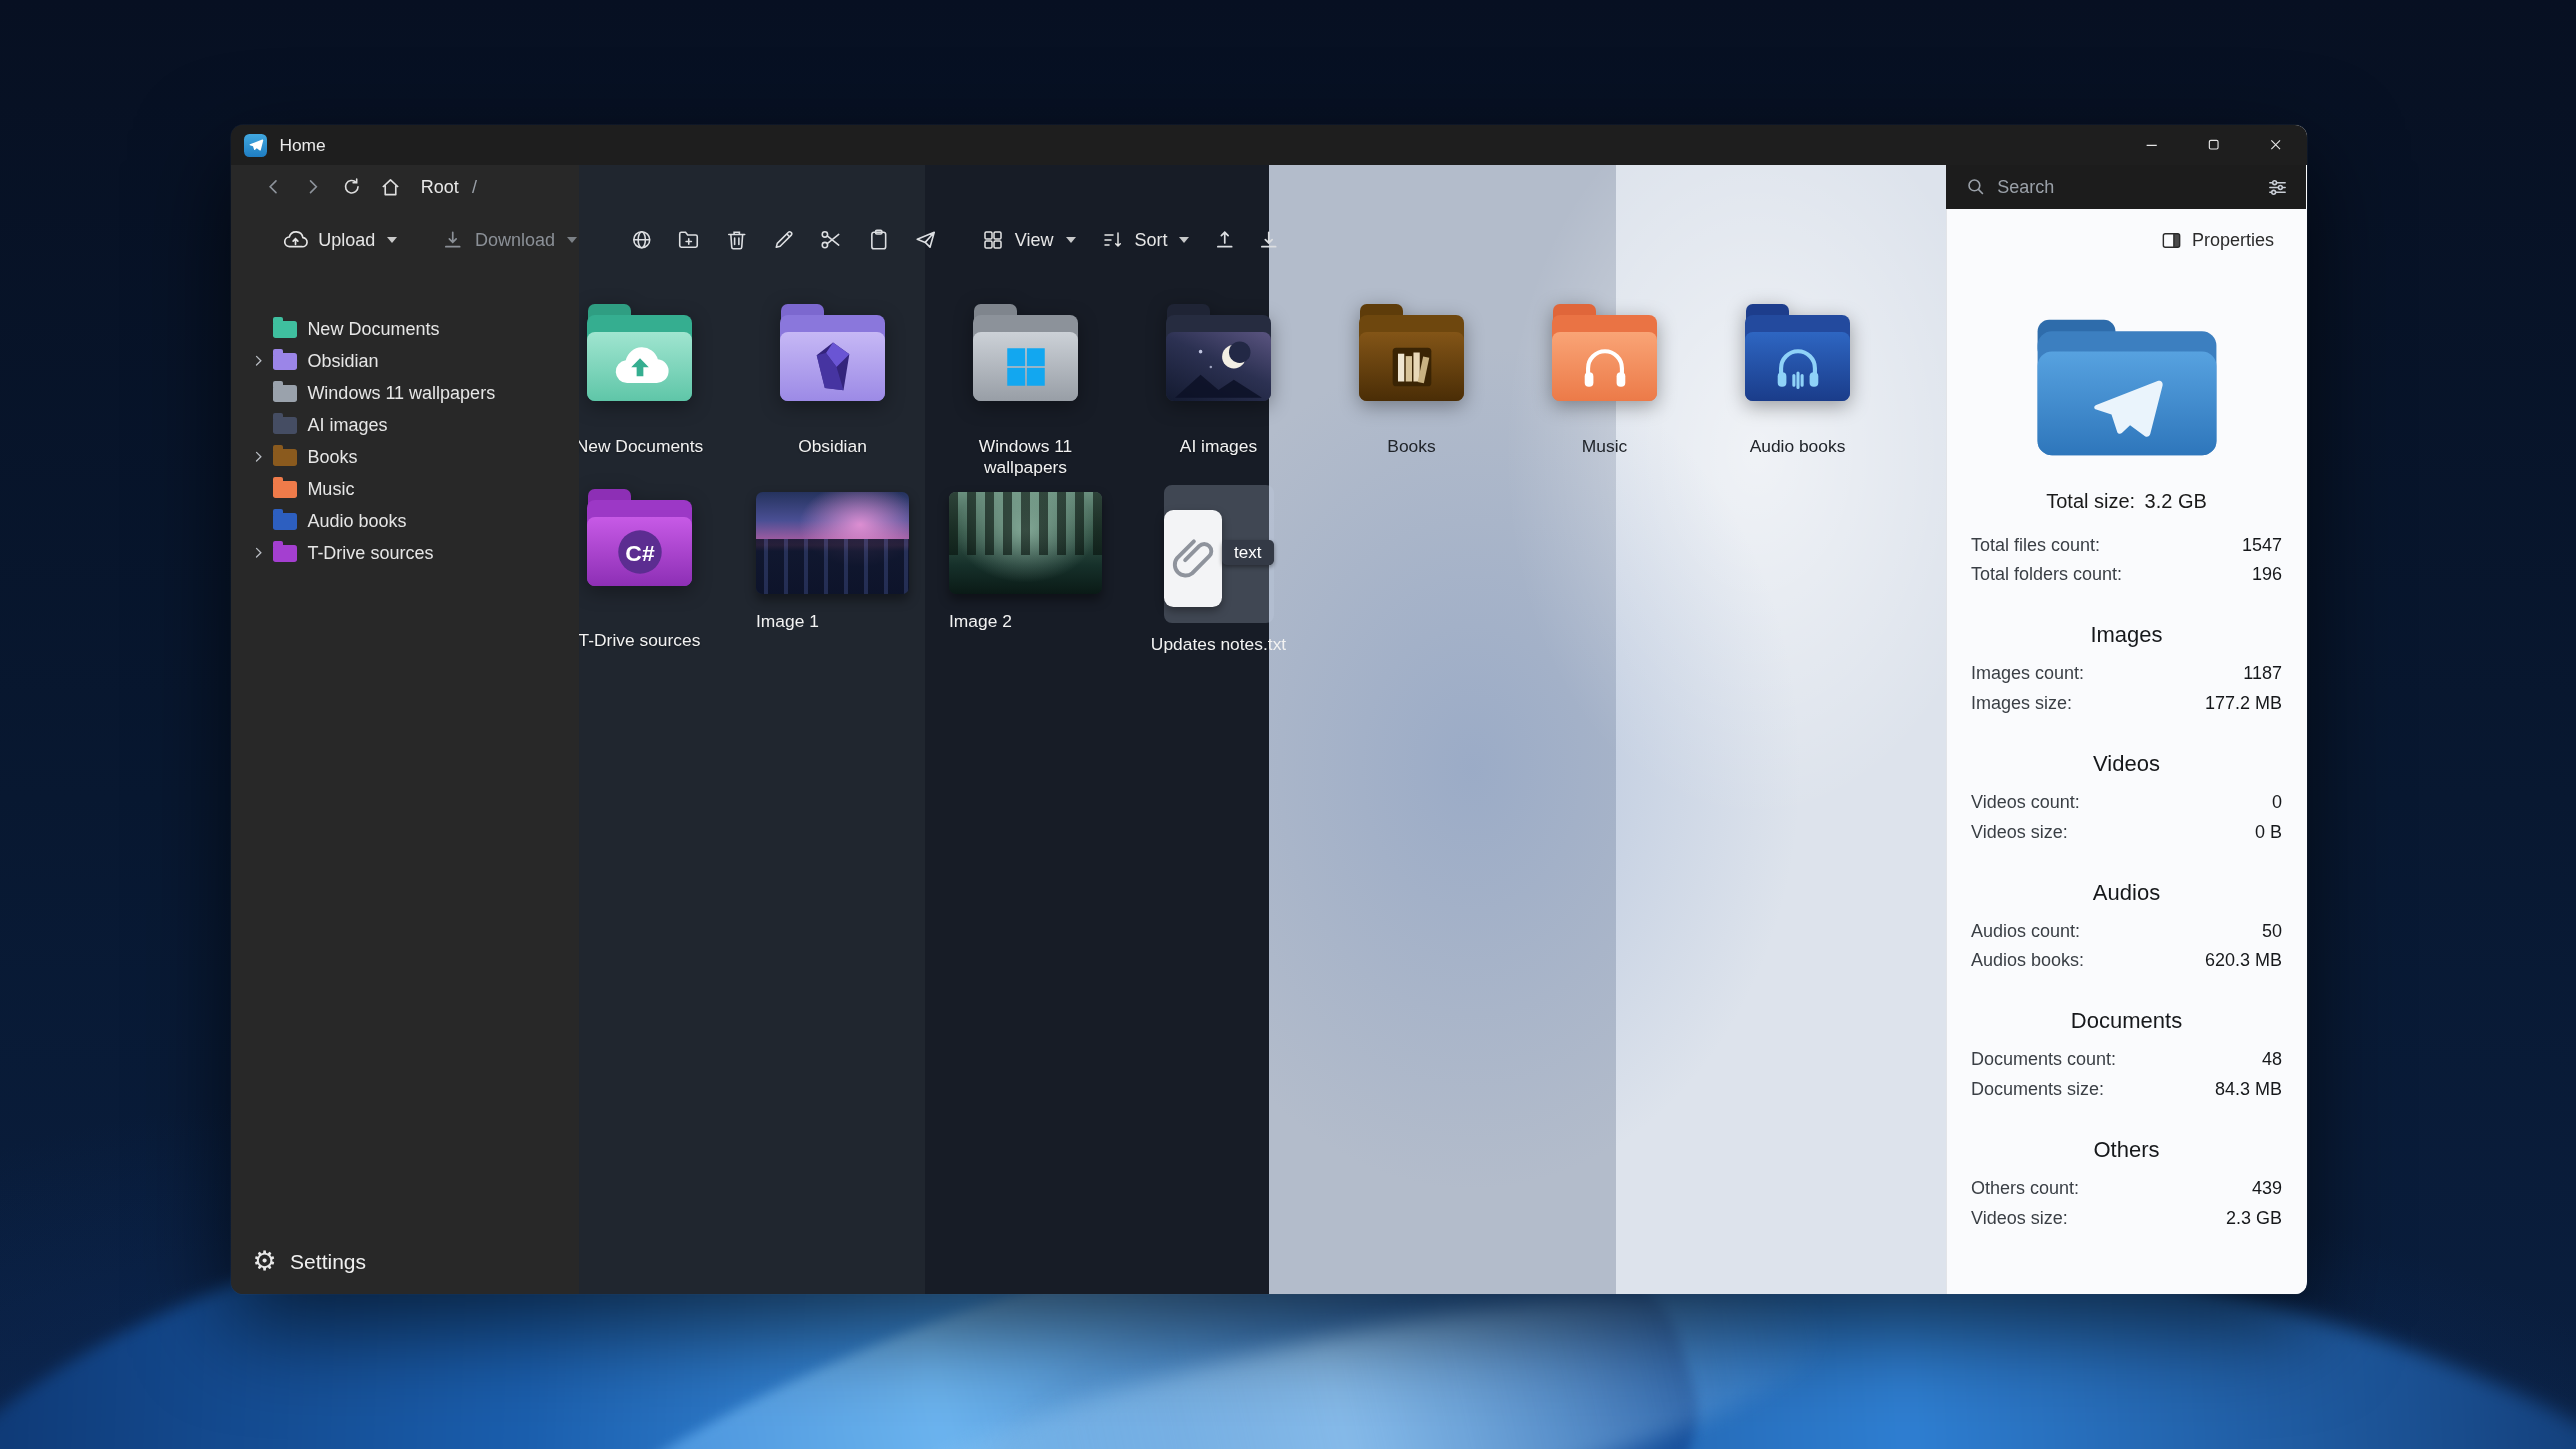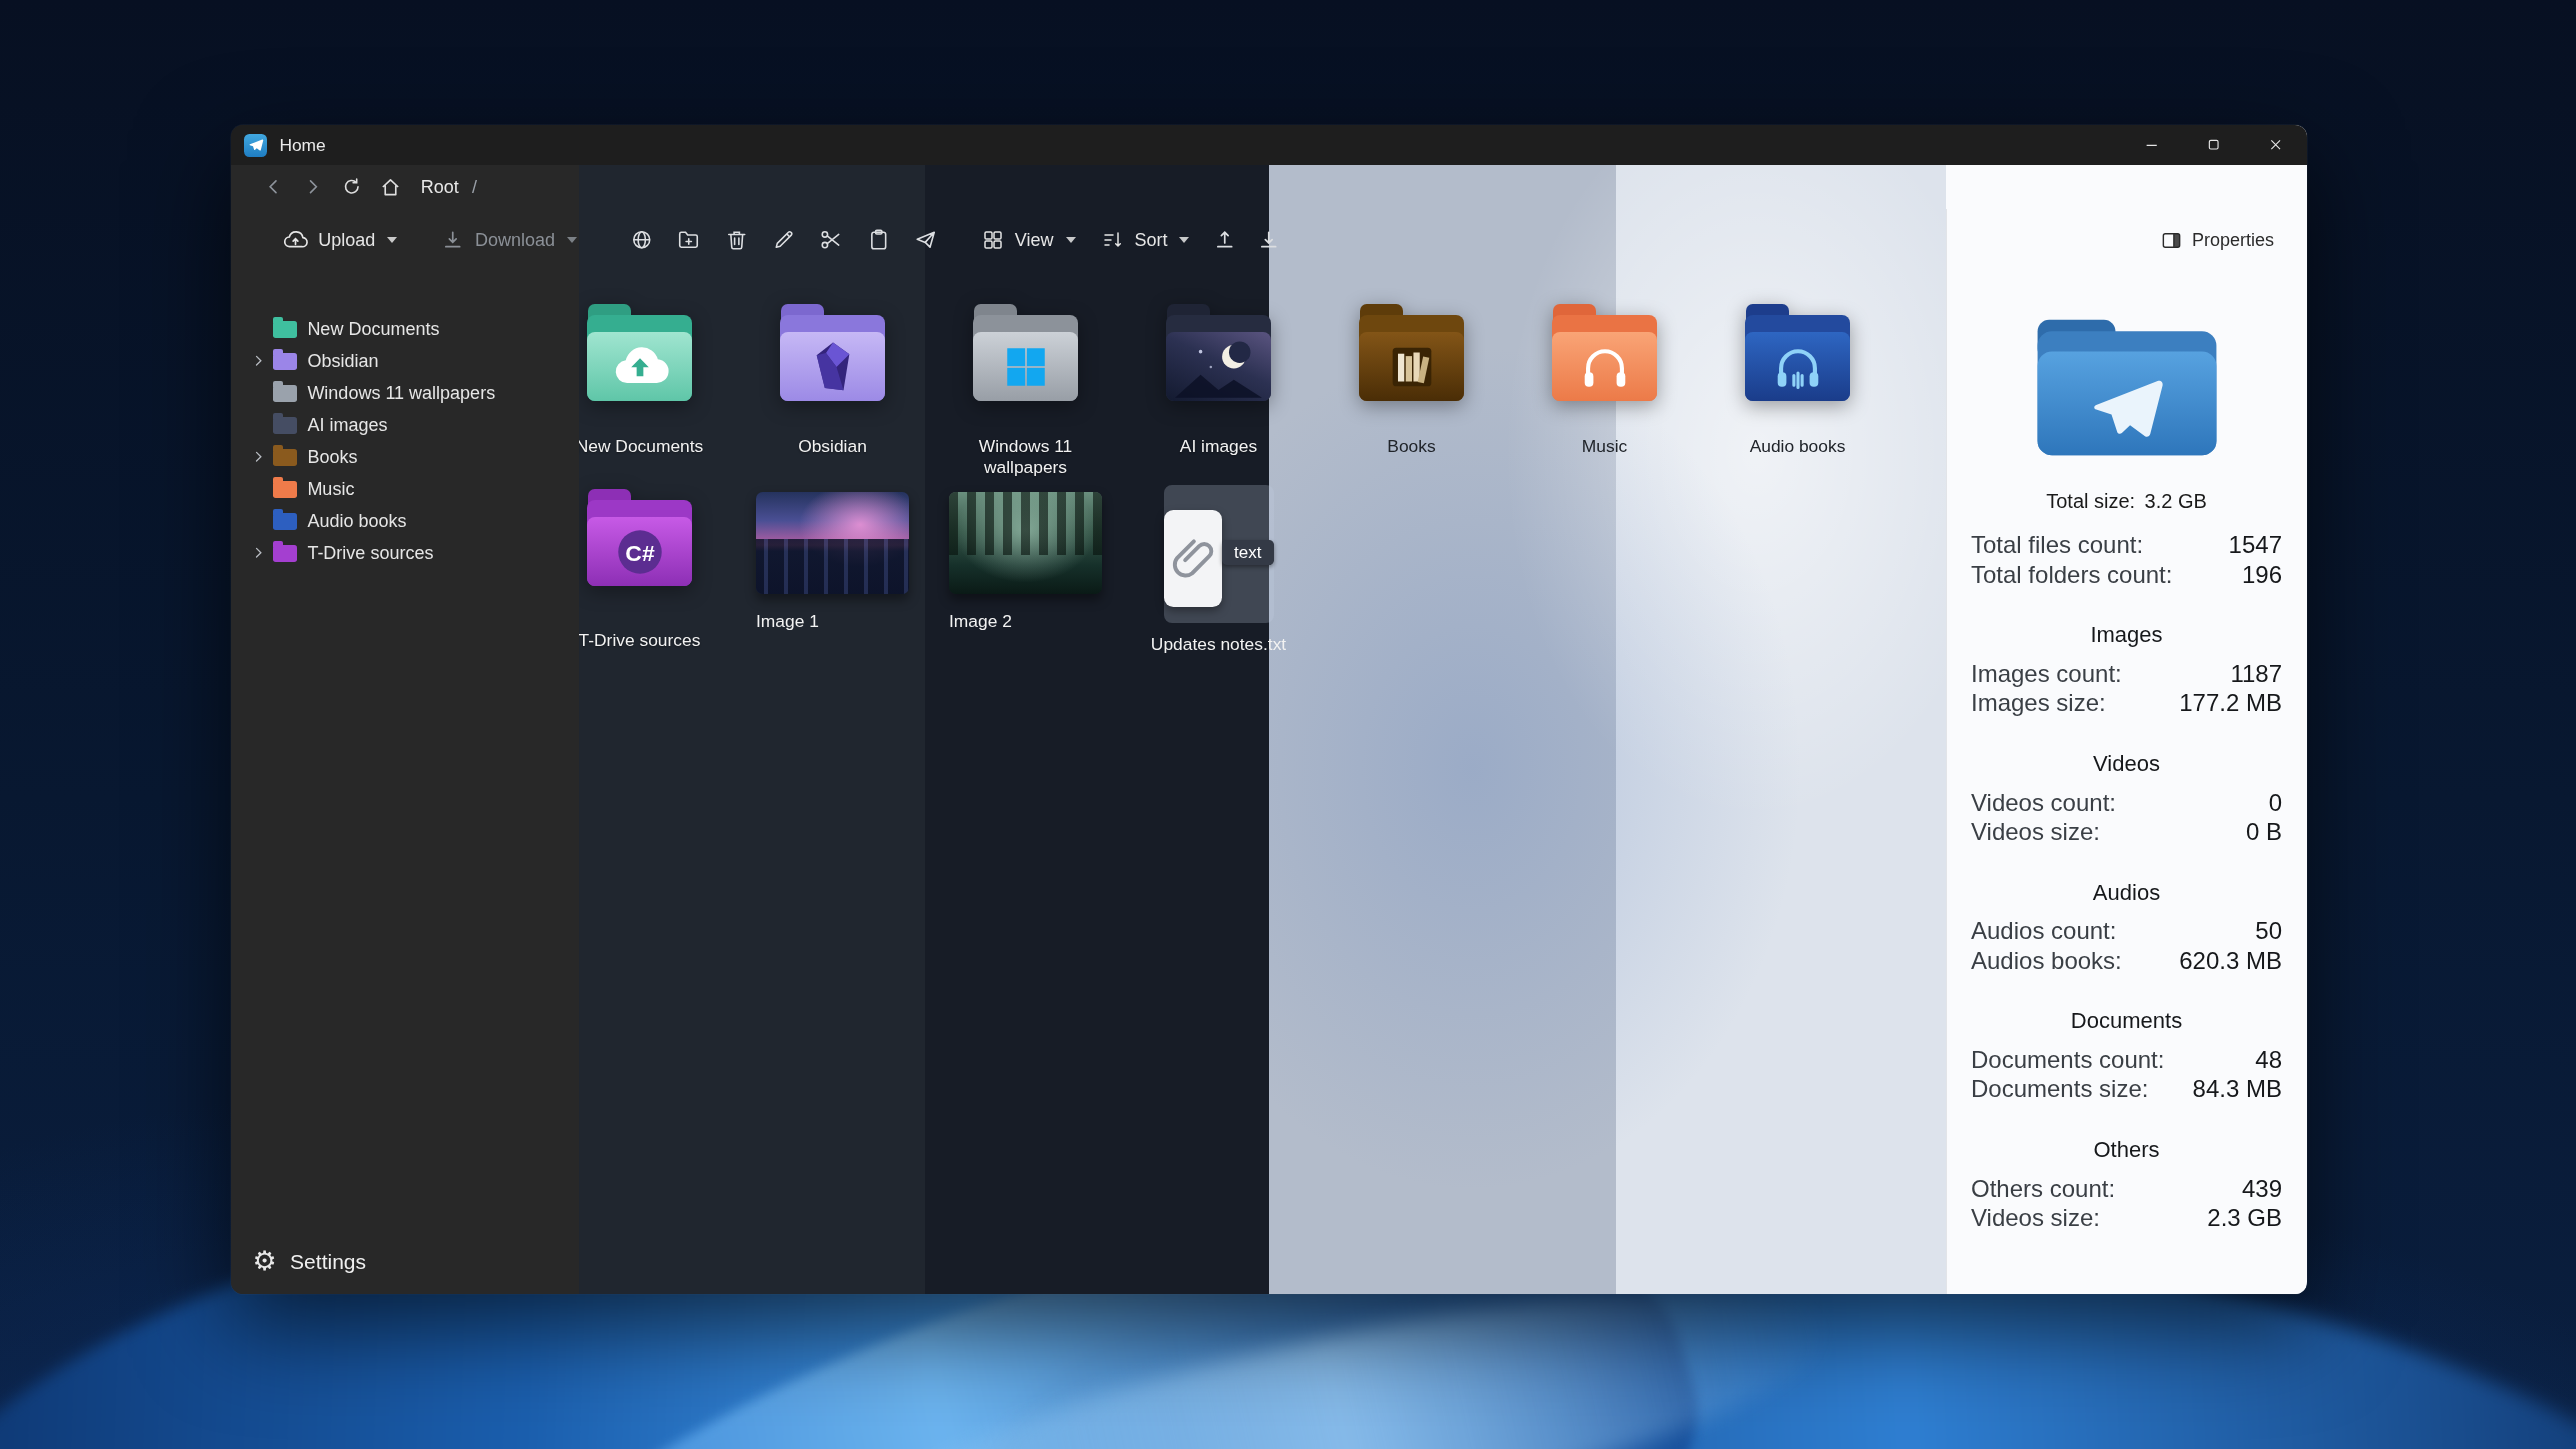--- a/index.html
+++ b/index.html
@@ -141,21 +141,21 @@
   
   .props-panel { position:absolute; left:1715px; top:84px; width:360px; bottom:0; background:#fafbfd;
     border-left:0.7px solid #e2e4e8; z-index:22; }
   .props-header { height:62px; display:flex; align-items:center; justify-content:flex-end; padding-right:32px; }
   .props-btn { display:flex; align-items:center; gap:9.4px; background:transparent; border:none;
     color:#2b2b2b; font-size:18px; font-family:"Liberation Sans",sans-serif; }
   .props-body { padding:0 24px; }
   .props-icon-wrap { text-align:center; margin-top:43px; }
   .total-size { text-align:center; margin-top:24px; font-size:20px; color:#1a1a1a; }
   .total-size .val { margin-left:9.4px; }
-  .prow { display:flex; justify-content:space-between; font-size:24px; color:#3a3f45; height:29.5px; align-items:center; }
+  .prow { display:flex; justify-content:space-between; font-size:18px; color:#3a3f45; height:29.5px; align-items:center; }
   .prow .pval { color:#16181b; }
   .props-top-rows { margin-top:17.4px; }
   .psection { margin-top:33px; }
   .psection h3 { text-align:center; font-size:22px; font-weight:400; color:#16181b; margin-bottom:10.7px; }
 
   svg { display:block; }
 </style>
 </head>
 <body>
 
@@ -216,20 +216,33 @@
       <svg width="23" height="23" viewBox="0 0 24 24">
           <path d="M4 11.5 12 4l8 7.5M6.5 10v9.5h11V10" fill="none" stroke="#dedede" stroke-width="1.7" stroke-linejoin="round"></path>
         </svg>
     </div>
     <div class="breadcrumb">
       <span class="crumb-root">Root</span>
       <span class="crumb-sep">/</span>
     </div>
   </div>
 
+  <div class="nav-right">
+    <svg width="21.5" height="21.5" viewBox="0 0 24 24">
+        <circle cx="10.5" cy="10.5" r="6" fill="none" stroke="#9aa0a8" stroke-width="1.8"></circle>
+        <path d="m15.2 15.2 4.3 4.3" stroke="#9aa0a8" stroke-width="1.8" stroke-linecap="round"></path>
+      </svg>
+    <input class="search-input" type="text" placeholder="Search" style="">
+    <svg width="23" height="23" viewBox="0 0 24 24">
+        <path d="M4 7h16M4 12h16M4 17h16" stroke="#c9ced6" stroke-width="1.6" stroke-linecap="round"></path>
+        <circle cx="9" cy="7" r="2" fill="#1c1c1c" stroke="#c9ced6" stroke-width="1.6"></circle>
+        <circle cx="15" cy="12" r="2" fill="#1c1c1c" stroke="#c9ced6" stroke-width="1.6"></circle>
+        <circle cx="8" cy="17" r="2" fill="#1c1c1c" stroke="#c9ced6" stroke-width="1.6"></circle>
+      </svg>
+  </div>
 
   <div class="toolbar">
     <button class="tb-btn">
       <svg width="27" height="27" viewBox="0 0 24 24">
           <path d="M7 17.5a4.3 4.3 0 0 1-.5-8.6A6.2 6.2 0 0 1 18.6 9.4 3.8 3.8 0 0 1 17.8 17.5Z" fill="none" stroke="#e6e6e6" stroke-width="1.5"></path>
           <path d="M12 15.4v-4.6M9.9 12.6 12 10.4l2.1 2.2" fill="none" stroke="#e6e6e6" stroke-width="1.5" stroke-linecap="round"></path>
         </svg>
       <span>Upload</span>
       <i class="caret"></i>
     </button>

